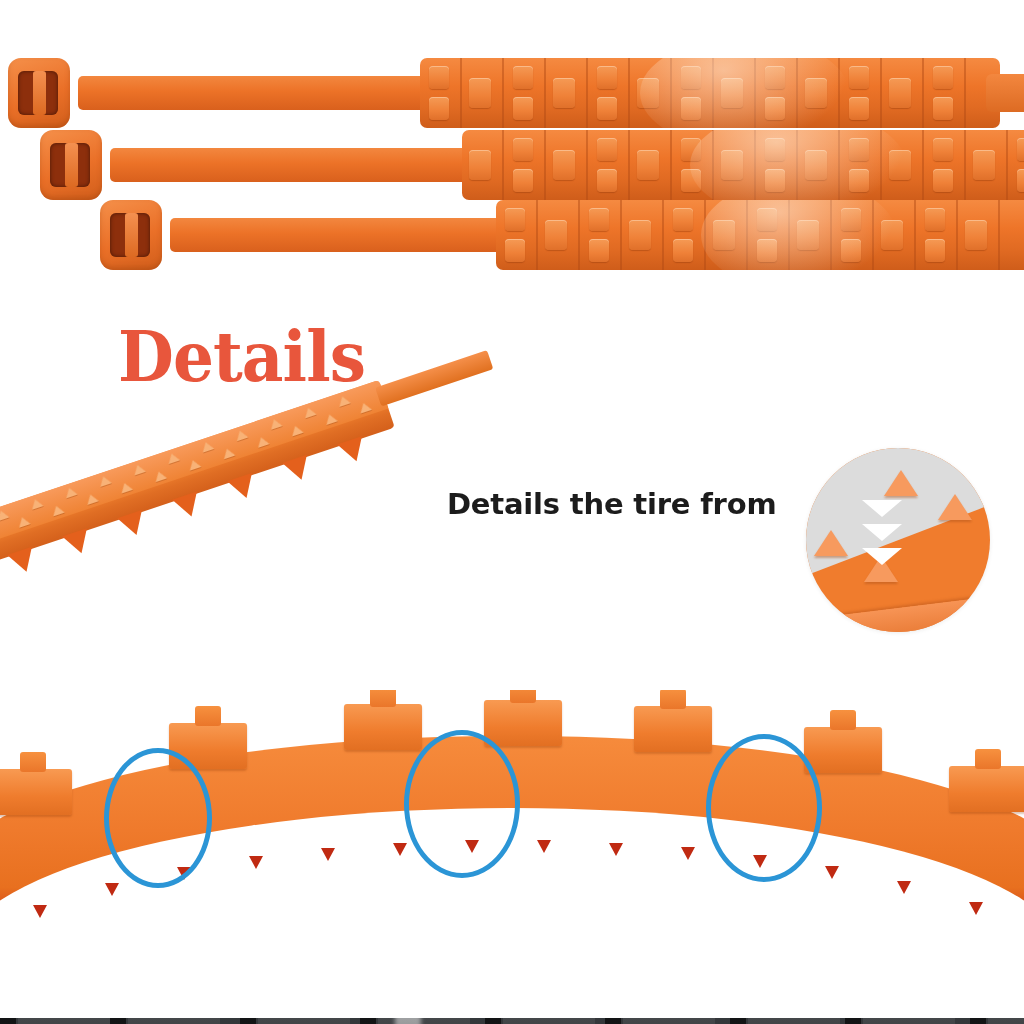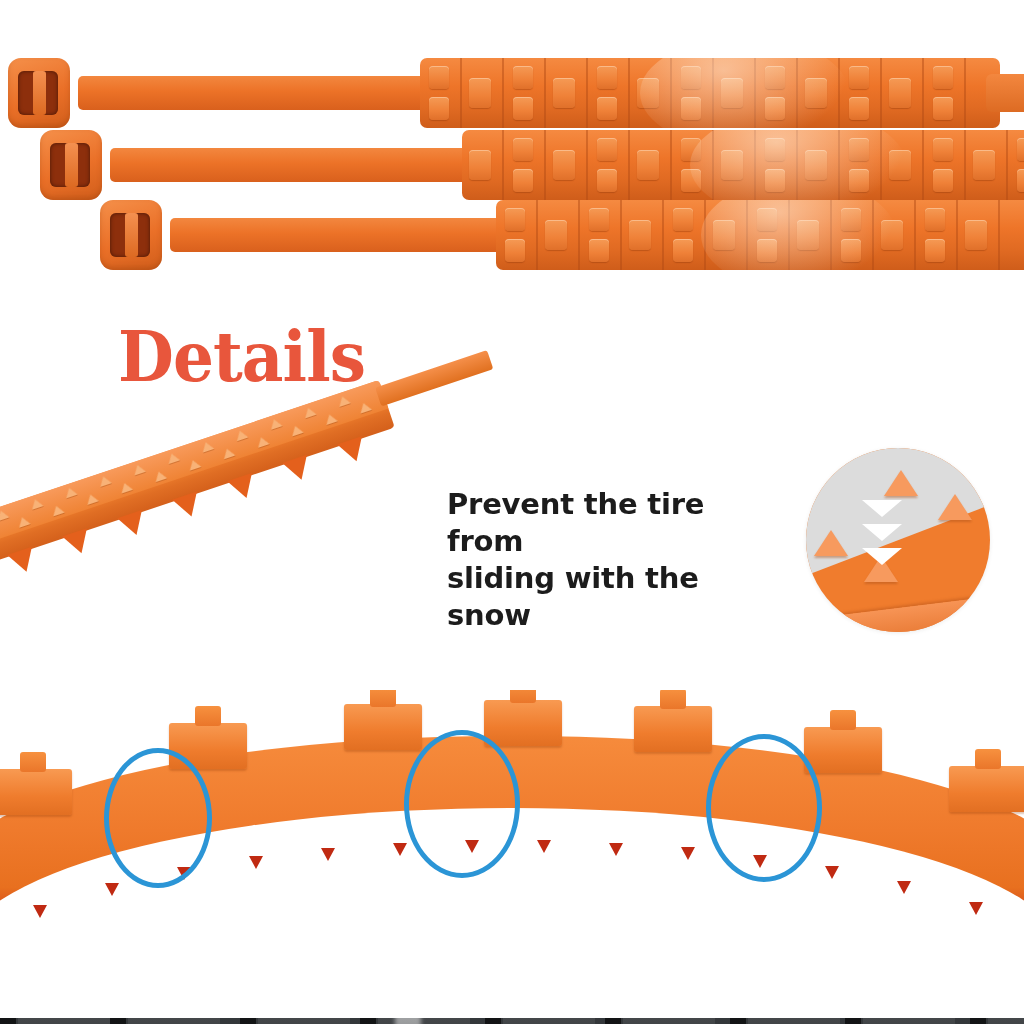--- a/index.html
+++ b/index.html
@@ -372,22 +372,21 @@
         <div class="tooth" style="left: 80px; top: 48px;"></div>
         <div class="tooth" style="left: 138px; top: 48px;"></div>
         <div class="tooth" style="left: 196px; top: 48px;"></div>
         <div class="tooth" style="left: 254px; top: 48px;"></div>
         <div class="tooth" style="left: 312px; top: 48px;"></div>
         <div class="tooth" style="left: 370px; top: 48px;"></div>
       </div>
   </div>
 
   <div class="para">
-    <div>Prevent the tire from</div>
-    <div>sliding with the snow</div>
+    <div>Details the tire from</div>
   </div>
 
   <div class="badge">
     <div class="graycorner"></div>
     <div class="lowedge"></div>
     <div class="cone" style="left:78px;top:22px;"></div>
     <div class="cone" style="left:132px;top:46px;"></div>
     <div class="cone" style="left:8px;top:82px;"></div>
     <div class="cone" style="left:58px;top:108px;"></div>
     <div class="chev" style="left:56px;top:52px;"></div>

